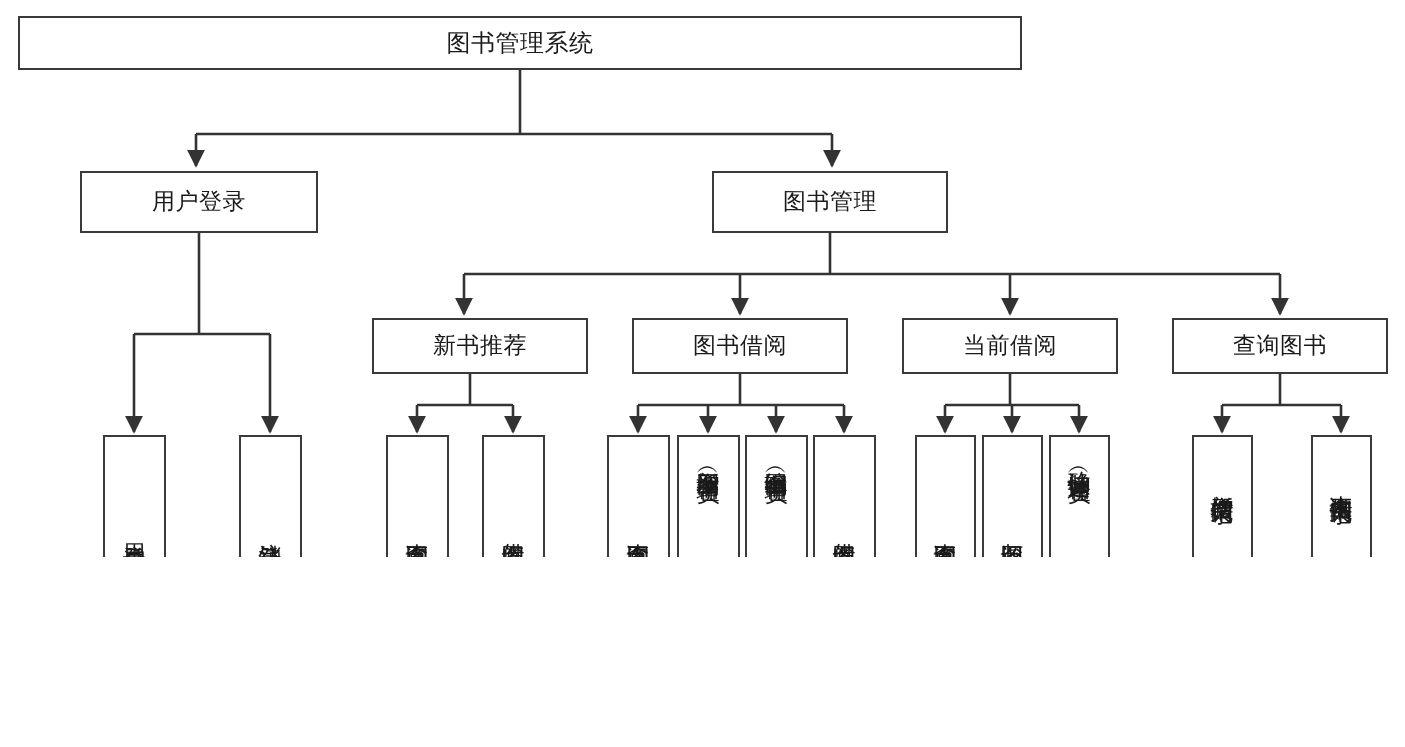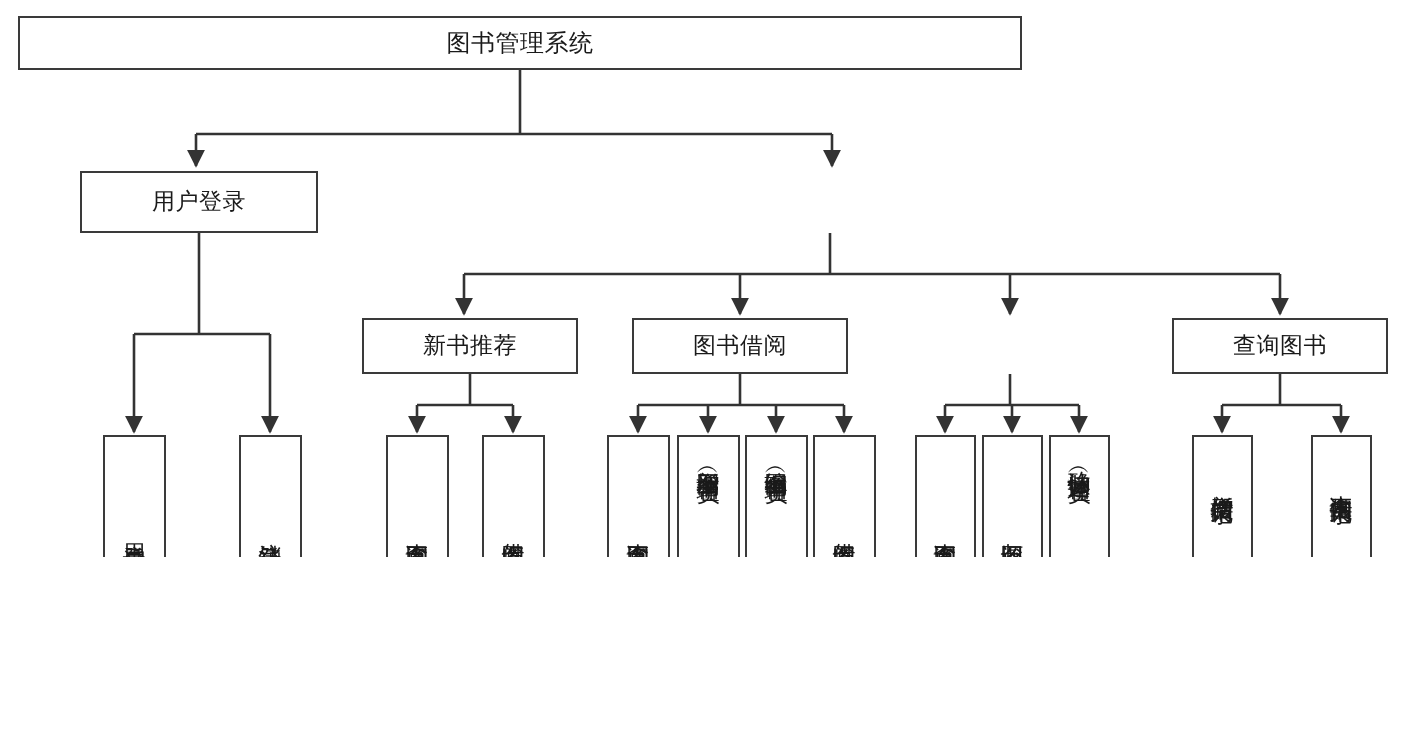--- a/index.html
+++ b/index.html
@@ -145,29 +145,35 @@
   </svg>
 
   <div class="node root" style="left:18px; top:16px; width:1004px; height:54px;">
     <span class="label">图书管理系统</span>
   </div>
 
   <div class="node" style="left:80px; top:171px; width:238px; height:62px;">
     <span class="label">用户登录</span>
   </div>
 
-
-  <div class="node" style="left:362px; top:318px; width:216px; height:56px;">
+  <div class="node" style="left:712px; top:171px; width:236px; height:62px;">
+    <span class="label">图书管理</span>
+  </div>
+
+  <div class="node" style="left:372px; top:318px; width:216px; height:56px;">
     <span class="label">新书推荐</span>
   </div>
 
   <div class="node" style="left:632px; top:318px; width:216px; height:56px;align-items:center;">
     <span class="label">图书借阅</span>
   </div>
 
+  <div class="node" style="left:902px; top:318px; width:216px; height:56px;">
+    <span class="label">当前借阅</span>
+  </div>
 
   <div class="node" style="left:1172px; top:318px; width:216px; height:56px;">
     <span class="label">查询图书</span>
   </div>
 
   <div class="node leaf short" style="left:103px; top:435px; width:63px; height:302px;">
     <span class="label">用户登录</span>
   </div>
 
   <div class="node leaf short" style="left:239px; top:435px; width:63px; height:302px;">

